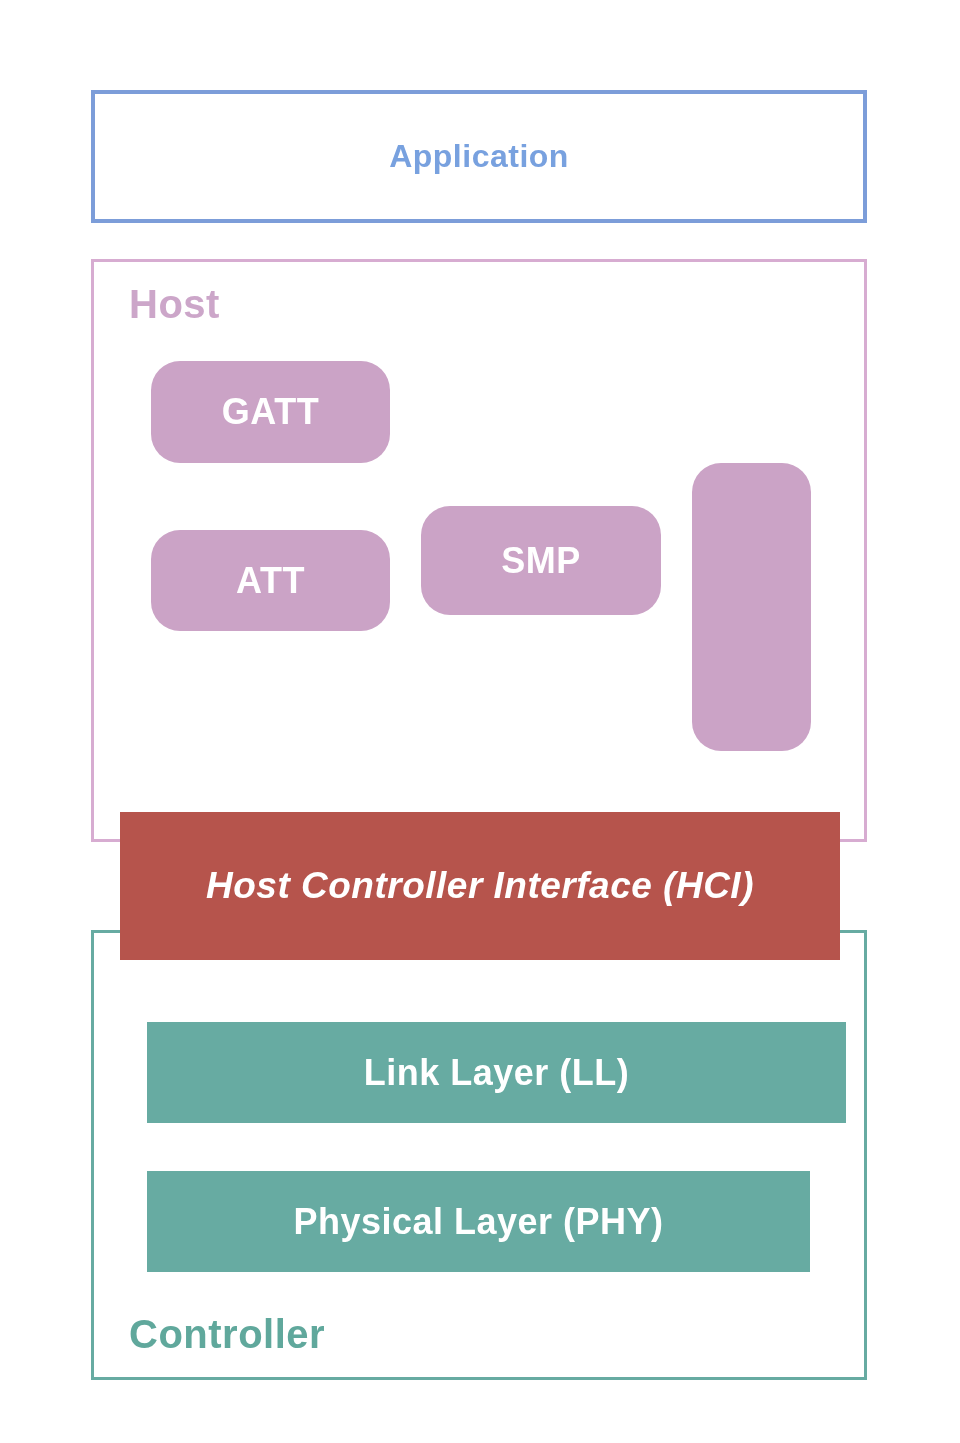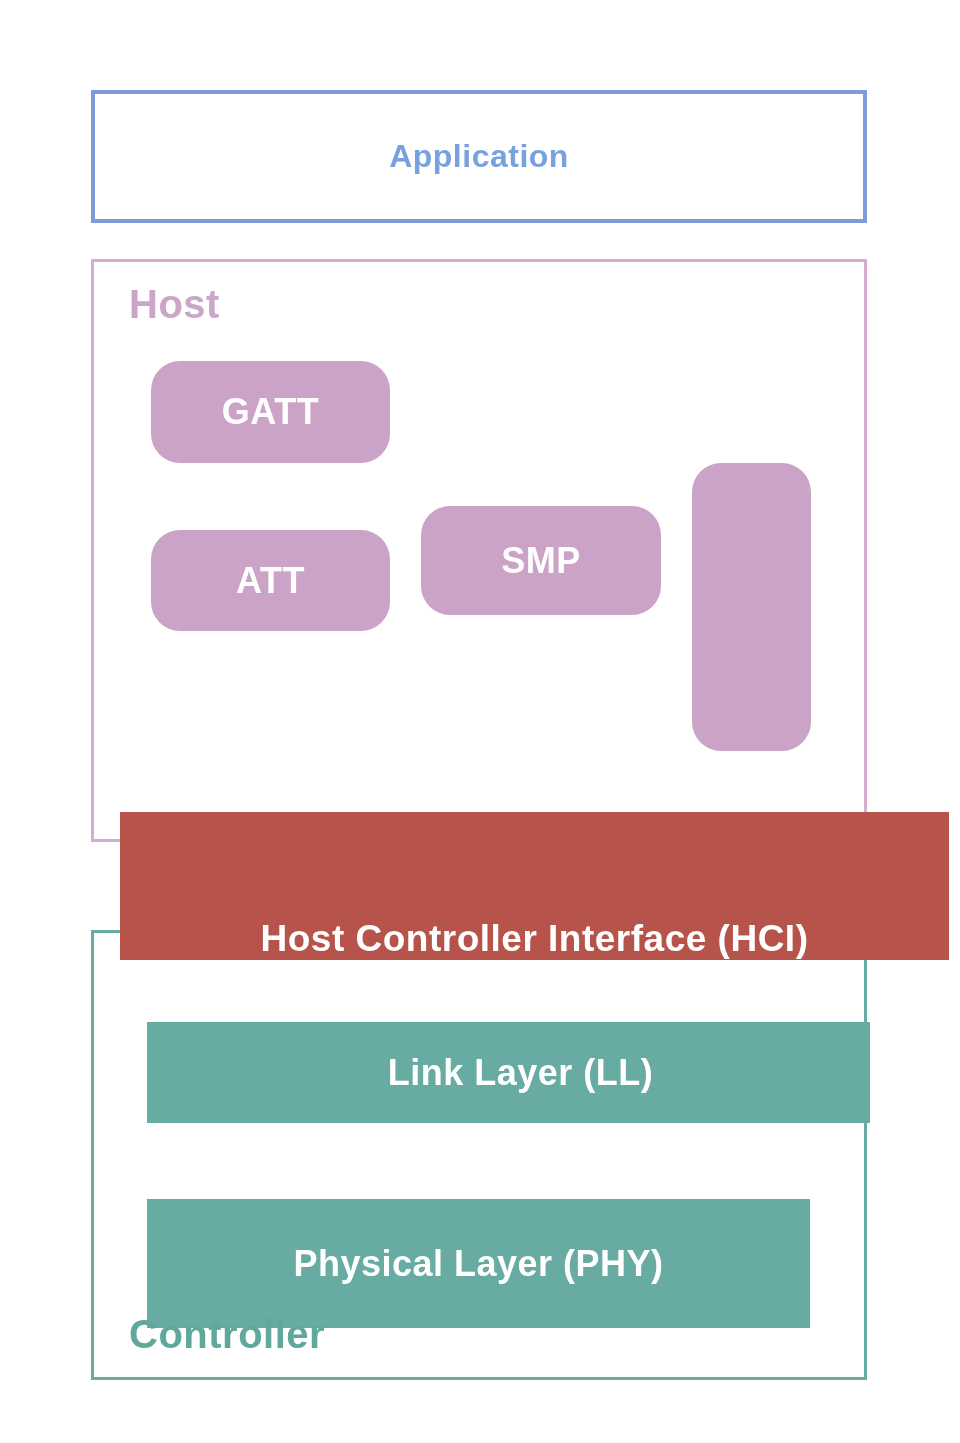--- a/index.html
+++ b/index.html
@@ -60,35 +60,36 @@
 
   .gatt   { left: 151px; top: 361px; width: 239px; height: 102px; }
   .gap    { left: 421px; top: 361px; width: 390px; height: 102px; }
   .gap-arm{ position: absolute; left: 692px; top: 463px; width: 119px; height: 288px; z-index: 2; }
   .att    { left: 151px; top: 530px; width: 239px; height: 101px; }
   .smp    { left: 421px; top: 506px; width: 240px; height: 109px; }
   .l2cap  { left: 151px; top: 649px; width: 510px; height: 102px; }
 
   .hci-bar {
     position: absolute;
-    left: 120px; top: 812px; width: 829px; height: 148px;
+    left: 120px; top: 812px; width: 720px; height: 148px;
     background: #B6544C;
-    display: flex; align-items: flex-end; justify-content: center;
+    display: flex; align-items: center; justify-content: center;
     color: #ffffff;
     font-size: 37px;
     letter-spacing: 0.5px;
     z-index: 5;
+    font-style: italic;
   }
   .controller-box {
     left: 91px; top: 930px; width: 776px; height: 450px;
     border: 3px solid #67ABA2;
     z-index: 1;
   }
-  .ll  { left: 147px; top: 1022px; width: 699px; height: 101px; padding-left: 24px; }
-  .phy { left: 147px; top: 1171px; width: 663px; height: 129px; margin-top: 28px; }
+  .ll  { left: 147px; top: 1022px; width: 699px; height: 101px; }
+  .phy { left: 147px; top: 1171px; width: 663px; height: 101px; }
   .controller-label {
     left: 129px; top: 1312px;
     color: #60A89C;
     z-index: 2;
   }
 </style>
 </head>
 <body>
 
 <div class="canvas">

